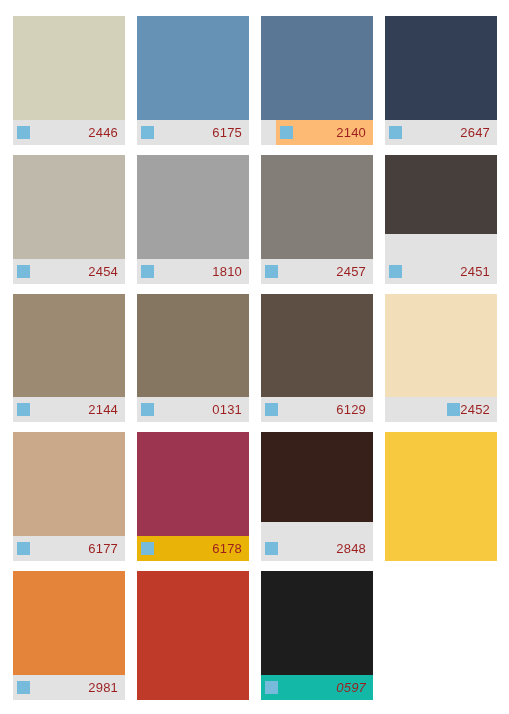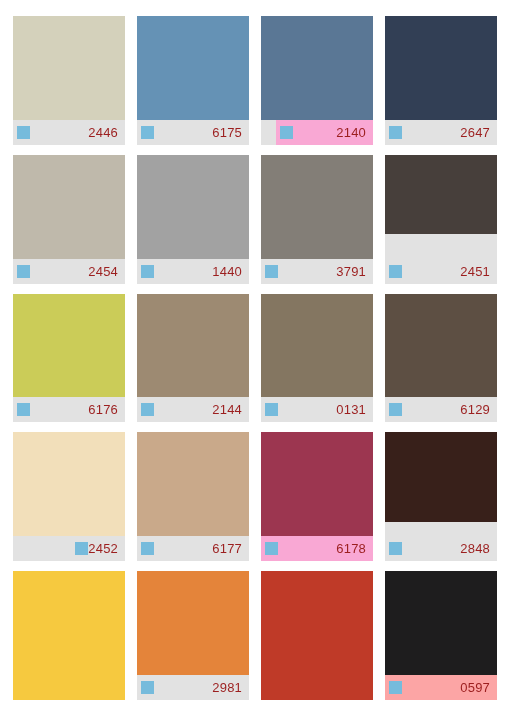--- a/index.html
+++ b/index.html
@@ -76,21 +76,21 @@
     </div>
     <div class="swatch-card">
       <div class="swatch-color" style="background: rgb(101, 146, 181);"></div>
       <div class="swatch-label" style="background: rgb(226, 226, 226);">
         <span class="swatch-chip" style="background: rgb(118, 187, 220);"></span>
         <span class="swatch-code">6175</span>
       </div>
     </div>
     <div class="swatch-card">
       <div class="swatch-color" style="background: rgb(90, 119, 149);"></div>
-      <div class="swatch-label" style="background: #f9a8d4; margin-left: 15px;">
+      <div class="swatch-label" style="background: #fdba74; margin-left: 15px;">
         <span class="swatch-chip" style="background: rgb(118, 187, 220);"></span>
         <span class="swatch-code">2140</span>
       </div>
     </div>
     <div class="swatch-card">
       <div class="swatch-color" style="background: rgb(50, 63, 85);"></div>
       <div class="swatch-label" style="background: rgb(226, 226, 226);">
         <span class="swatch-chip" style="background: rgb(118, 187, 220);"></span>
         <span class="swatch-code">2647</span>
       </div>
@@ -99,42 +99,35 @@
       <div class="swatch-color" style="background: rgb(191, 185, 171);"></div>
       <div class="swatch-label" style="background: rgb(226, 226, 226);">
         <span class="swatch-chip" style="background: rgb(118, 187, 220);"></span>
         <span class="swatch-code">2454</span>
       </div>
     </div>
     <div class="swatch-card">
       <div class="swatch-color" style="background: rgb(162, 162, 162);"></div>
       <div class="swatch-label" style="background: rgb(226, 226, 226);">
         <span class="swatch-chip" style="background: rgb(118, 187, 220);"></span>
-        <span class="swatch-code">1440</span>
+        <span class="swatch-code">1810</span>
       </div>
     </div>
     <div class="swatch-card">
       <div class="swatch-color" style="background: rgb(131, 126, 119);"></div>
       <div class="swatch-label" style="background: rgb(226, 226, 226);">
         <span class="swatch-chip" style="background: rgb(118, 187, 220);"></span>
-        <span class="swatch-code">3791</span>
+        <span class="swatch-code">2457</span>
       </div>
     </div>
     <div class="swatch-card">
       <div class="swatch-color" style="background: rgb(71, 63, 59);"></div>
       <div class="swatch-label" style="background: rgb(226, 226, 226); margin-top: 25px;">
         <span class="swatch-chip" style="background: rgb(118, 187, 220);"></span>
         <span class="swatch-code">2451</span>
-      </div>
-    </div>
-    <div class="swatch-card">
-      <div class="swatch-color" style="background: rgb(203, 204, 88);"></div>
-      <div class="swatch-label" style="background: rgb(226, 226, 226);">
-        <span class="swatch-chip" style="background: rgb(118, 187, 220);"></span>
-        <span class="swatch-code">6176</span>
       </div>
     </div>
     <div class="swatch-card">
       <div class="swatch-color" style="background: rgb(157, 138, 114);"></div>
       <div class="swatch-label" style="background: rgb(226, 226, 226);">
         <span class="swatch-chip" style="background: rgb(118, 187, 220);"></span>
         <span class="swatch-code">2144</span>
       </div>
     </div>
     <div class="swatch-card">
@@ -160,21 +153,21 @@
     </div>
     <div class="swatch-card">
       <div class="swatch-color" style="background: rgb(201, 169, 138);"></div>
       <div class="swatch-label" style="background: rgb(226, 226, 226);">
         <span class="swatch-chip" style="background: rgb(118, 187, 220);"></span>
         <span class="swatch-code">6177</span>
       </div>
     </div>
     <div class="swatch-card">
       <div class="swatch-color" style="background: rgb(156, 54, 80);"></div>
-      <div class="swatch-label" style="background: #f9a8d4;">
+      <div class="swatch-label" style="background: #eab308;">
         <span class="swatch-chip" style="background: rgb(118, 187, 220);"></span>
         <span class="swatch-code">6178</span>
       </div>
     </div>
     <div class="swatch-card">
       <div class="swatch-color" style="background: rgb(56, 32, 26);"></div>
       <div class="swatch-label" style="background: rgb(226, 226, 226); margin-top: 14px;">
         <span class="swatch-chip" style="background: rgb(118, 187, 220);"></span>
         <span class="swatch-code">2848</span>
       </div>
@@ -187,18 +180,18 @@
       <div class="swatch-label" style="background: rgb(226, 226, 226);">
         <span class="swatch-chip" style="background: rgb(118, 187, 220);"></span>
         <span class="swatch-code">2981</span>
       </div>
     </div>
     <div class="swatch-card">
       <div class="swatch-color" style="background: rgb(191, 58, 40);"></div>
     </div>
     <div class="swatch-card">
       <div class="swatch-color" style="background: rgb(30, 29, 30);"></div>
-      <div class="swatch-label" style="background: #fca5a5;">
+      <div class="swatch-label" style="background: #14b8a6; font-style: italic;">
         <span class="swatch-chip" style="background: rgb(118, 187, 220);"></span>
         <span class="swatch-code">0597</span>
       </div>
     </div>
   </div>
 
 </body></html>

